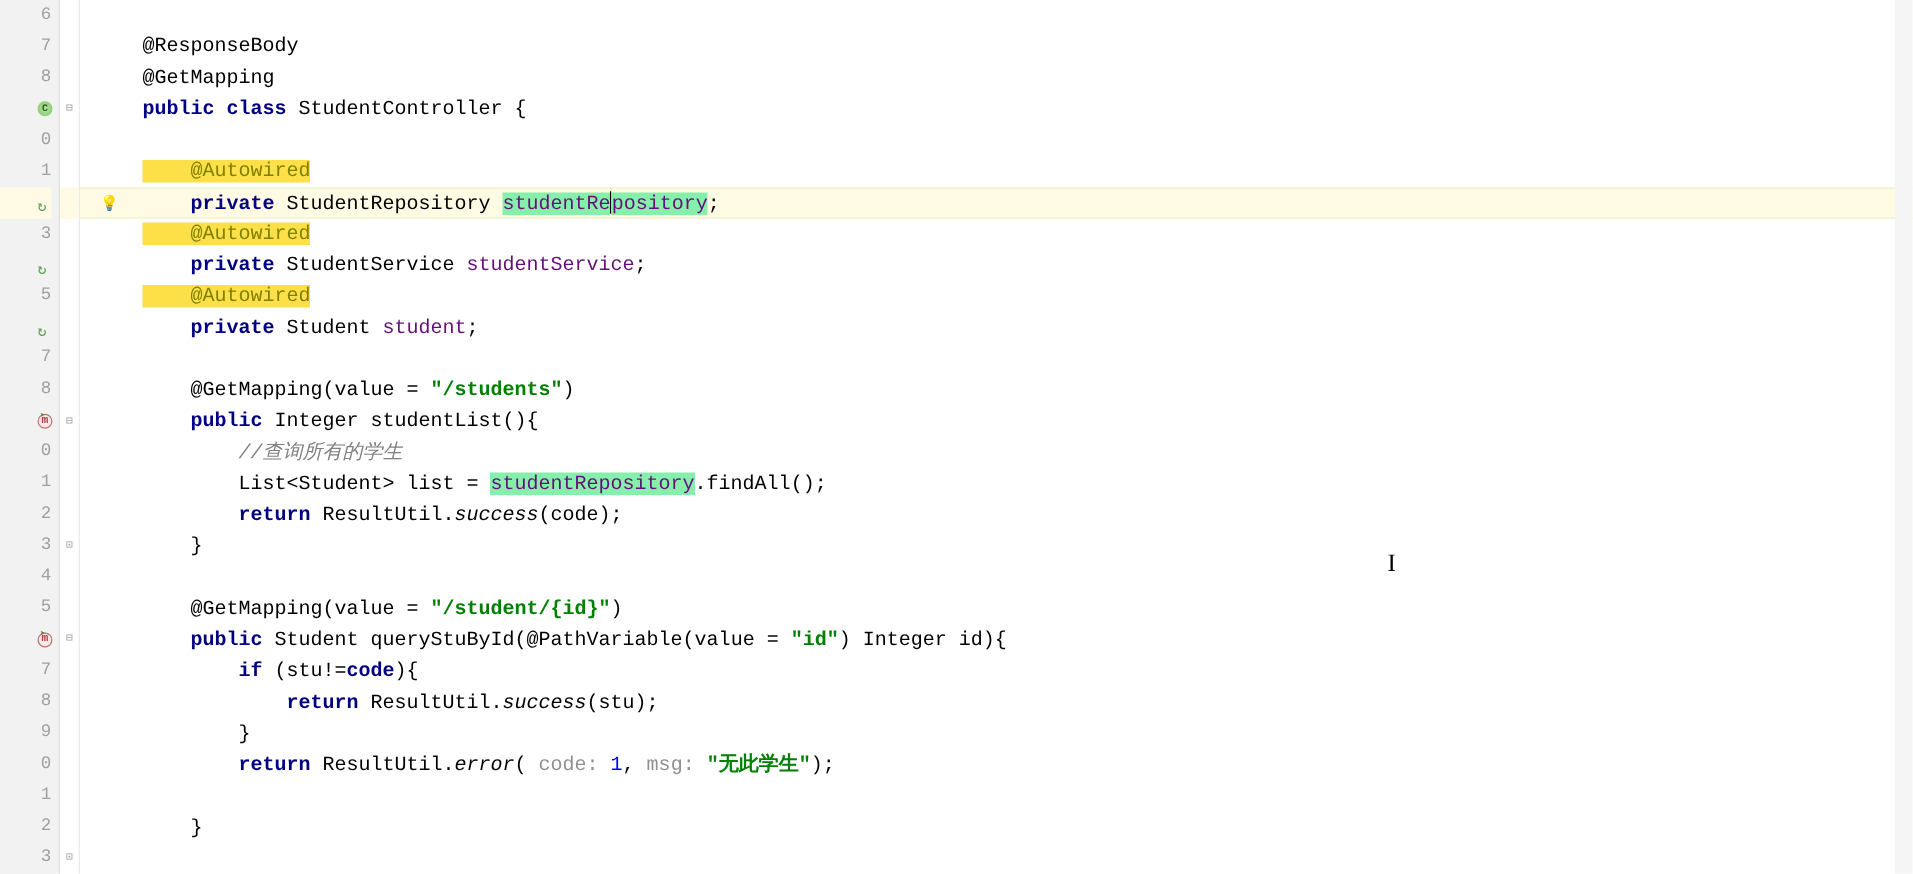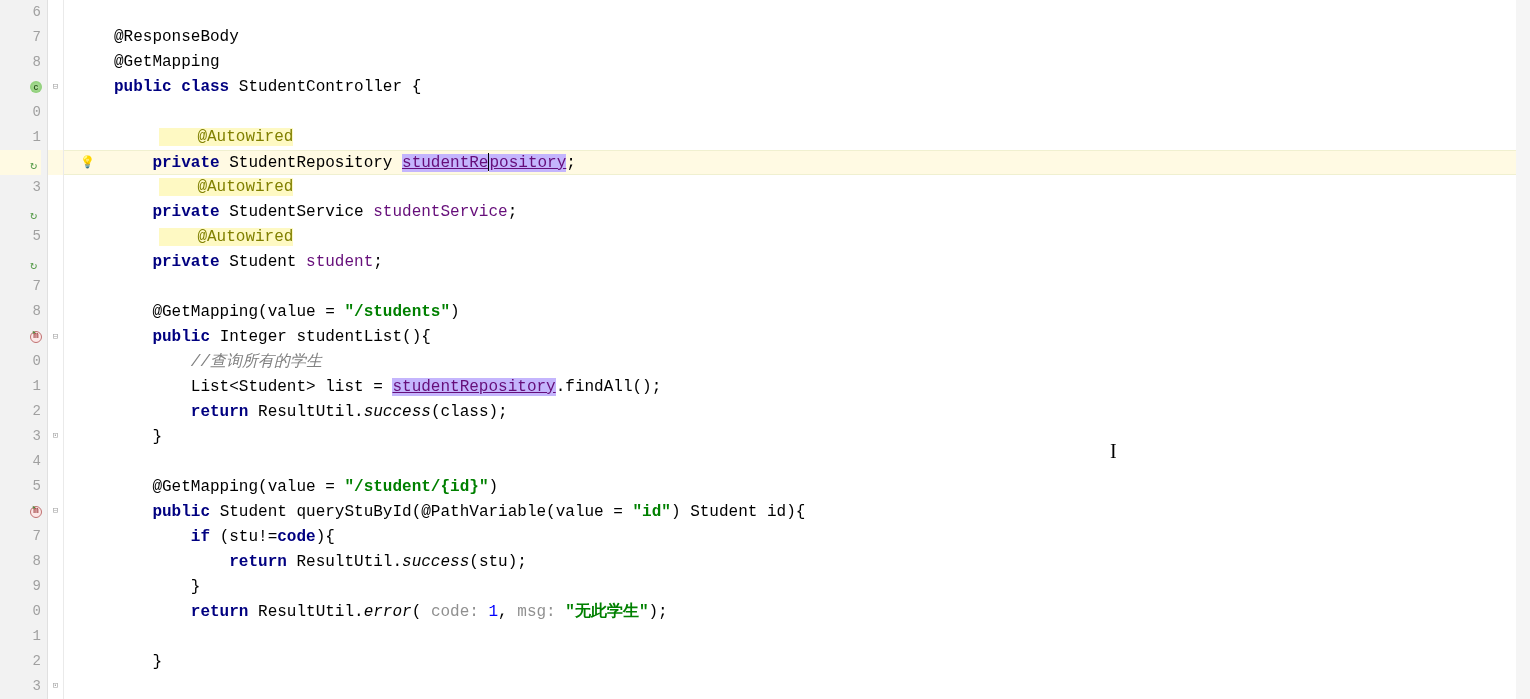--- a/index.html
+++ b/index.html
@@ -108,24 +108,24 @@
       padding-left: 4px;
       position: relative;
     }
     .hl-current {
       background: #fffae3;
       border-top: 1px solid #f0f0d0;
       border-bottom: 1px solid #f0f0d0;
     }
     .kw { color: #000080; font-weight: bold; }
     .anno { color: #000000; }
-    .anno-hl { color: #808000; background: #fef9c3; margin-left: 45px; }
+    .anno-hl { color: #808000; background: #fde047; }
     .str { color: #008000; font-weight: bold; }
     .ident { color: #660e7a; }
-    .ident-hl { color: #660e7a; background: #c4b5fd; text-decoration: underline; }
+    .ident-hl { color: #660e7a; background: #86efac; }
     .ital { font-style: italic; }
     .comment { color: #808080; font-style: italic; }
     .param { color: #909090; }
     .num { color: #0000ff; }
     .plain { color: #000000; }
     .cursor {
       display: inline-block;
       width: 1px;
       height: 18px;
       background: #000000;
@@ -263,25 +263,25 @@
       <div class="code-line hl-current" style="position: relative;"><span class="bulb" style="position: absolute; left: 16px; top: 4px;"></span><div style="padding-left: 46px; height: 25px; white-space: pre;"><span class="kw">    private </span><span class="plain">StudentRepository </span><span class="ident-hl">studentRe</span><span class="cursor"></span><span class="ident-hl">pository</span><span class="plain">;</span></div></div>
       <div class="code-line"><div style="padding-left: 46px; height: 25px; white-space: pre;"><span class="anno-hl">    @Autowired</span></div></div>
       <div class="code-line"><div style="padding-left: 46px; height: 25px; white-space: pre;"><span class="kw">    private </span><span class="plain">StudentService </span><span class="ident">studentService</span><span class="plain">;</span></div></div>
       <div class="code-line"><div style="padding-left: 46px; height: 25px; white-space: pre;"><span class="anno-hl">    @Autowired</span></div></div>
       <div class="code-line"><div style="padding-left: 46px; height: 25px; white-space: pre;"><span class="kw">    private </span><span class="plain">Student </span><span class="ident">student</span><span class="plain">;</span></div></div>
       <div class="code-line"><div style="padding-left: 46px; height: 25px; white-space: pre;"></div></div>
       <div class="code-line"><div style="padding-left: 46px; height: 25px; white-space: pre;"><span class="anno">    @GetMapping</span><span class="plain">(value = </span><span class="str">"/students"</span><span class="plain">)</span></div></div>
       <div class="code-line"><div style="padding-left: 46px; height: 25px; white-space: pre;"><span class="kw">    public </span><span class="plain">Integer studentList(){</span></div></div>
       <div class="code-line"><div style="padding-left: 46px; height: 25px; white-space: pre;"><span class="comment">        //查询所有的学生</span></div></div>
       <div class="code-line"><div style="padding-left: 46px; height: 25px; white-space: pre;"><span class="plain">        List&lt;Student&gt; list = </span><span class="ident-hl">studentRepository</span><span class="plain">.findAll();</span></div></div>
-      <div class="code-line"><div style="padding-left: 46px; height: 25px; white-space: pre;"><span class="kw">        return </span><span class="plain">ResultUtil.</span><span class="ital">success</span><span class="plain">(class);</span></div></div>
+      <div class="code-line"><div style="padding-left: 46px; height: 25px; white-space: pre;"><span class="kw">        return </span><span class="plain">ResultUtil.</span><span class="ital">success</span><span class="plain">(code);</span></div></div>
       <div class="code-line"><div style="padding-left: 46px; height: 25px; white-space: pre;"><span class="plain">    }</span></div></div>
       <div class="code-line"><div style="padding-left: 46px; height: 25px; white-space: pre;"></div></div>
       <div class="code-line"><div style="padding-left: 46px; height: 25px; white-space: pre;"><span class="anno">    @GetMapping</span><span class="plain">(value = </span><span class="str">"/student/{id}"</span><span class="plain">)</span></div></div>
-      <div class="code-line"><div style="padding-left: 46px; height: 25px; white-space: pre;"><span class="kw">    public </span><span class="plain">Student queryStuById(</span><span class="anno">@PathVariable</span><span class="plain">(value = </span><span class="str">"id"</span><span class="plain">) Student id){</span></div></div>
+      <div class="code-line"><div style="padding-left: 46px; height: 25px; white-space: pre;"><span class="kw">    public </span><span class="plain">Student queryStuById(</span><span class="anno">@PathVariable</span><span class="plain">(value = </span><span class="str">"id"</span><span class="plain">) Integer id){</span></div></div>
       <div class="code-line"><div style="padding-left: 46px; height: 25px; white-space: pre;"><span class="kw">        if </span><span class="plain">(stu!=</span><span class="kw">code</span><span class="plain">){</span></div></div>
       <div class="code-line"><div style="padding-left: 46px; height: 25px; white-space: pre;"><span class="kw">            return </span><span class="plain">ResultUtil.</span><span class="ital">success</span><span class="plain">(stu);</span></div></div>
       <div class="code-line"><div style="padding-left: 46px; height: 25px; white-space: pre;"><span class="plain">        }</span></div></div>
       <div class="code-line"><div style="padding-left: 46px; height: 25px; white-space: pre;"><span class="kw">        return </span><span class="plain">ResultUtil.</span><span class="ital">error</span><span class="plain">( </span><span class="param">code: </span><span class="num">1</span><span class="plain">, </span><span class="param">msg: </span><span class="str">"无此学生"</span><span class="plain">);</span></div></div>
       <div class="code-line"><div style="padding-left: 46px; height: 25px; white-space: pre;"></div></div>
       <div class="code-line"><div style="padding-left: 46px; height: 25px; white-space: pre;"><span class="plain">    }</span></div></div>
     </div>
   <div class="scrollbar"></div>
   <div class="text-cursor"></div>
 </div>

